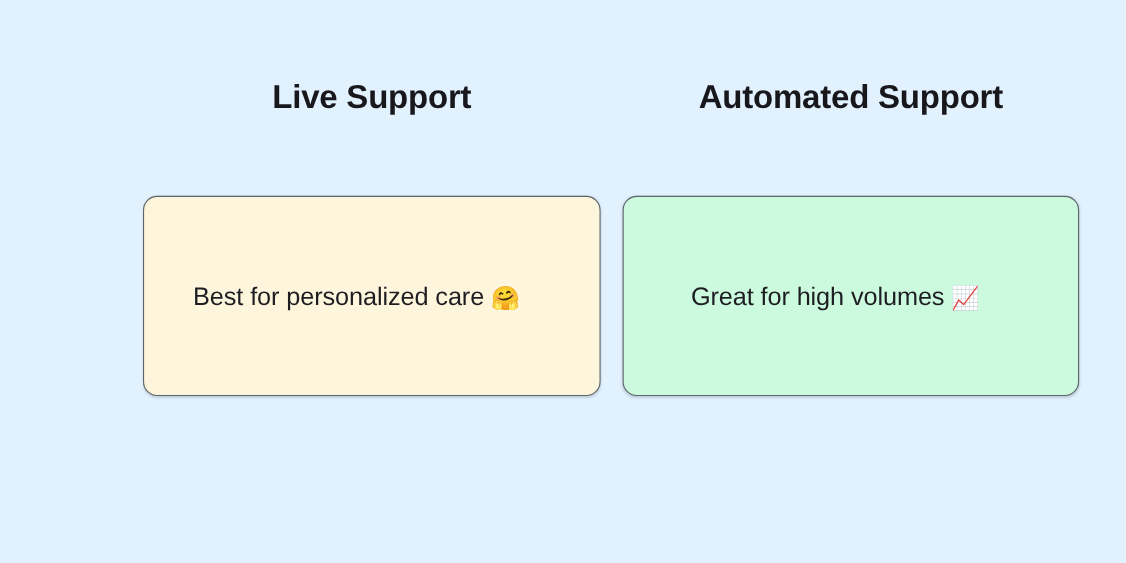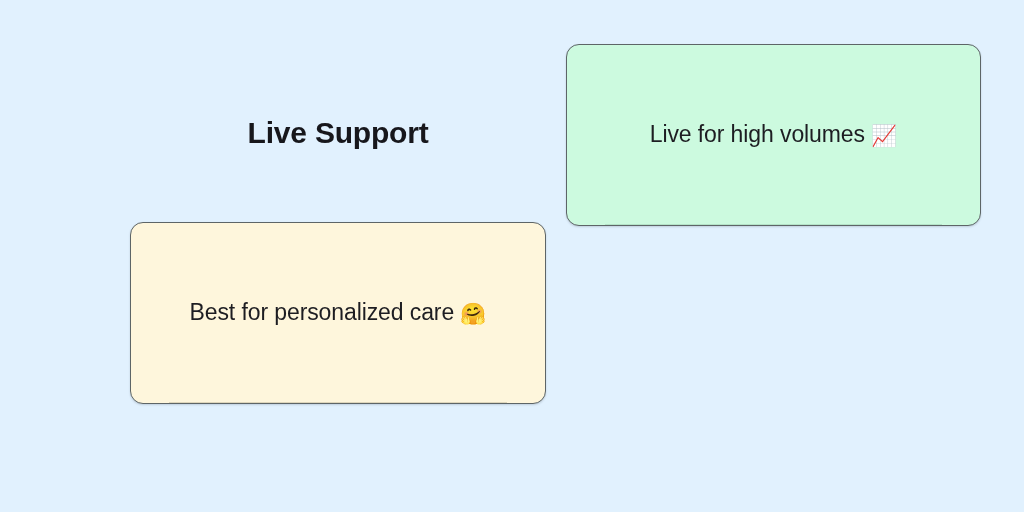--- a/index.html
+++ b/index.html
@@ -12,21 +12,20 @@
     background: #e1f1fe;
     font-family: "Liberation Sans", sans-serif;
     overflow: hidden;
   }
 
   .board {
     position: relative;
     width: 1024px;
     height: 376px;
     box-sizing: border-box;
-    margin-top: 44px;
   }
 
   .columns {
     position: absolute;
     left: 0;
     top: 0;
     width: 1024px;
     display: flex;
     flex-direction: row;
     align-items: flex-start;
@@ -69,21 +68,21 @@
     justify-content: center;
   }
 
   .card {
     box-sizing: border-box;
     height: 182px;
     border-radius: 13px;
     border: 1.4px solid #5d6567;
     box-shadow: 0 1px 2px rgba(40, 50, 60, 0.18);
     display: flex;
-    flex-direction: column;
+    flex-direction: row;
     justify-content: center;
     align-items: stretch;
     padding: 0 24px;
     overflow: hidden;
   }
 
   .card-live {
     background: #fef6dc;
   }
 
@@ -139,22 +138,25 @@
       </div>
       <div class="card card-live">
         <div class="card-item">
           <span class="card-item-text"><span>Best for personalized care </span><span class="emoji">🤗</span></span>
         </div>
         <div class="divider"></div>
       </div>
     </div>
 
     <div class="column column-automated">
+      <div class="title-row">
+        <h2 class="column-title">Automated Support</h2>
+      </div>
       <div class="card card-automated">
         <div class="card-item">
-          <span class="card-item-text"><span>Live for high volumes </span><span class="emoji">📈</span></span>
+          <span class="card-item-text"><span>Great for high volumes </span><span class="emoji">📈</span></span>
         </div>
         <div class="divider divider-automated"></div>
       </div>
     </div>
 
   </div>
 </div>
 
 </body></html>

